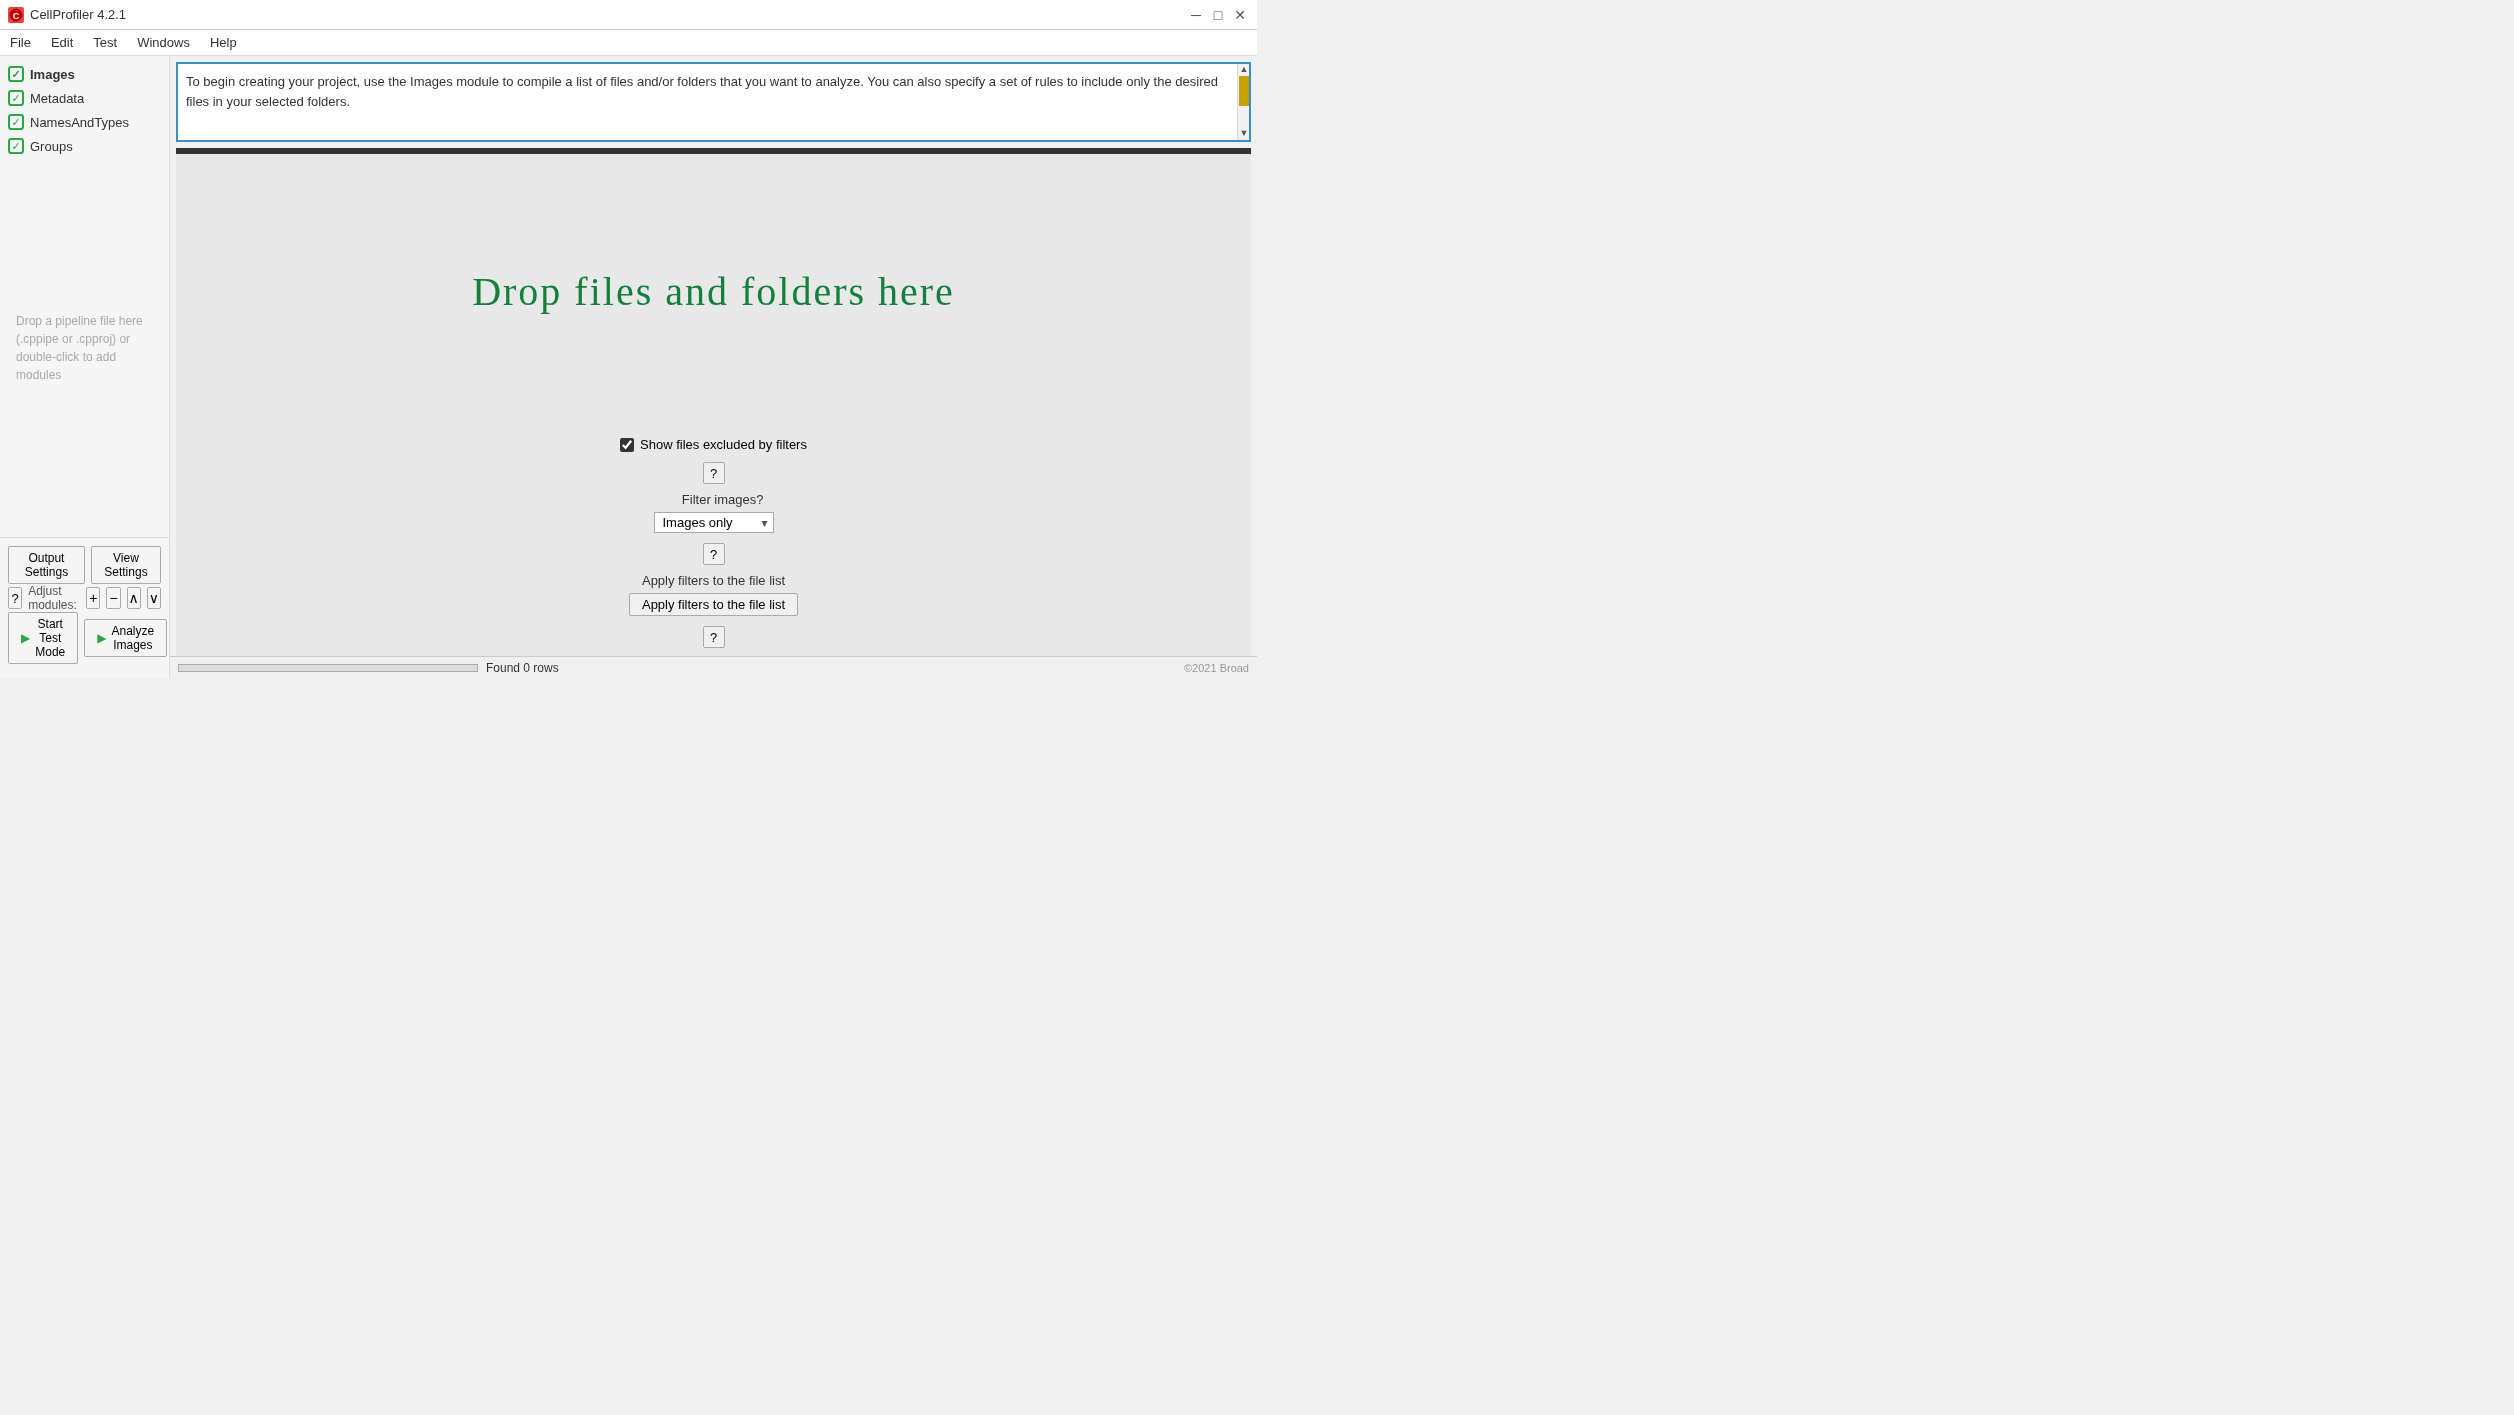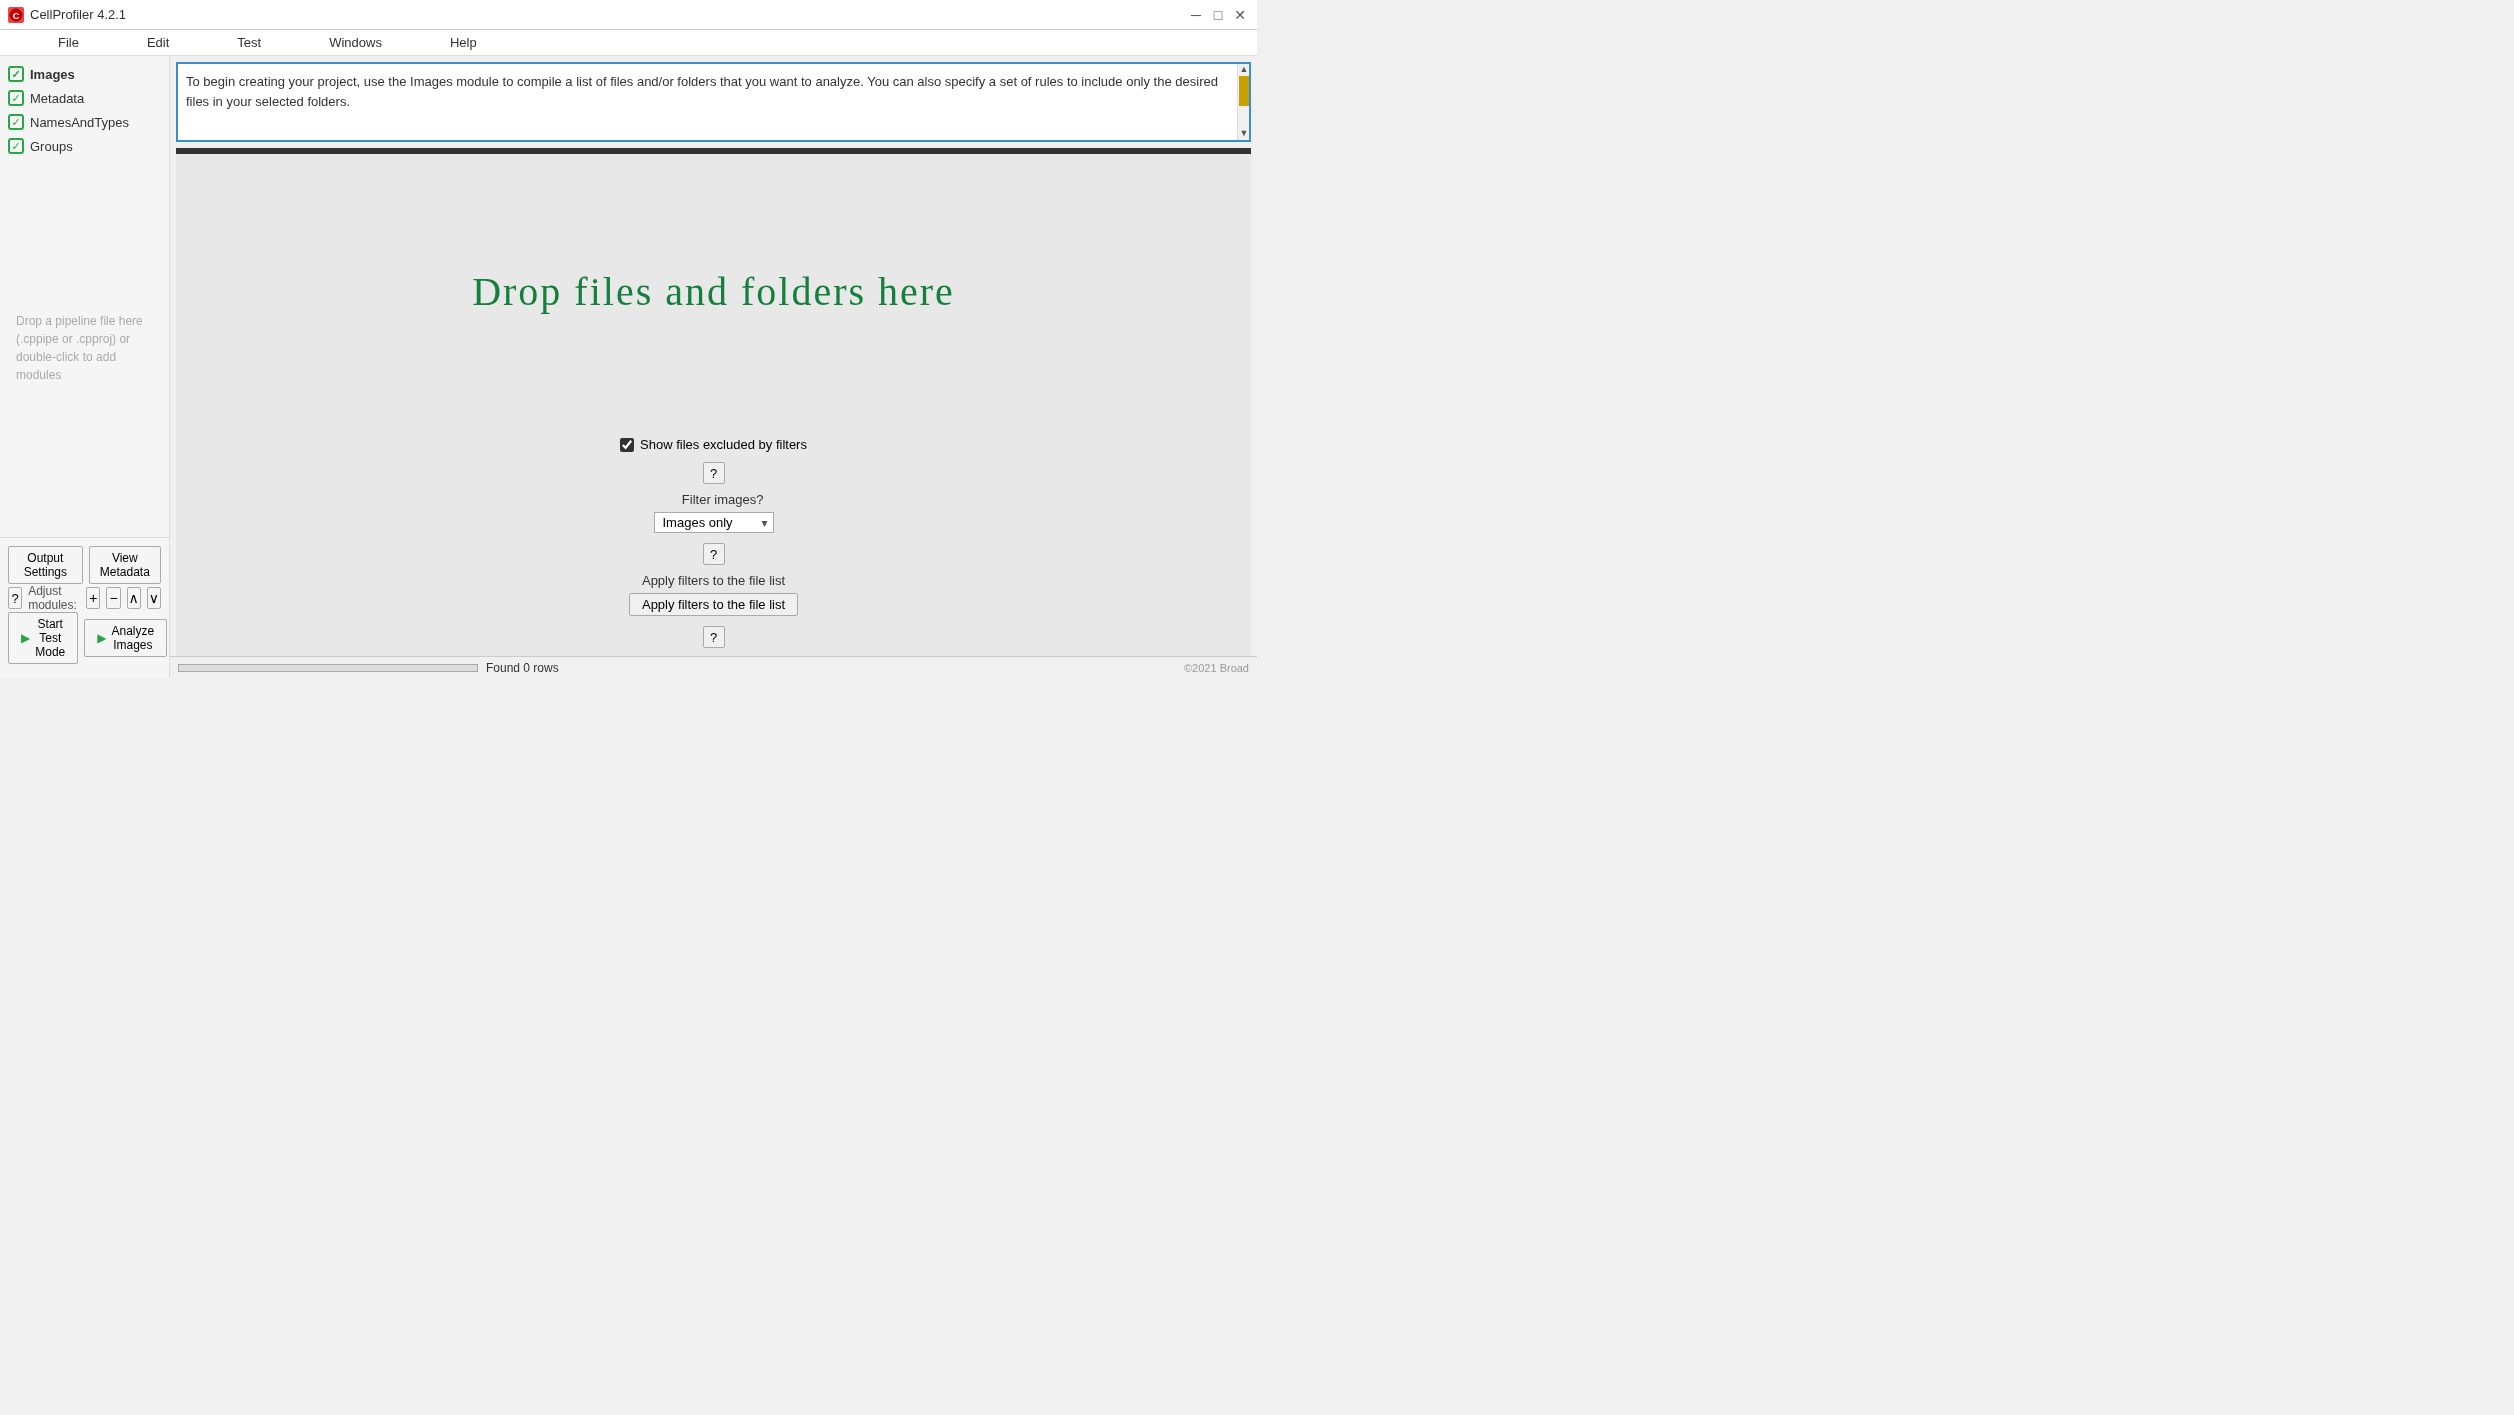--- a/index.html
+++ b/index.html
@@ -55,21 +55,20 @@
       border-bottom: 1px solid #ddd;
       padding: 2px 0;
       height: 26px;
       align-items: center;
     }
     .menu-item {
       padding: 2px 10px;
       cursor: pointer;
       font-size: 13px;
       color: #333;
-      margin-left: 48px;
     }
 
     
     .app-body {
       display: flex;
       height: calc(708px - 56px - 30px);
     }
 
     
     .sidebar {
@@ -400,21 +399,21 @@
     </div>
 
     <div class="sidebar-drop-area">
       <span>Drop a pipeline file here (.cppipe or .cpproj)
 or double-click to add modules</span>
     </div>
 
     <div class="sidebar-bottom">
       <div class="sidebar-buttons">
         <button class="sidebar-btn">Output Settings</button>
-        <button class="sidebar-btn">View Metadata</button>
+        <button class="sidebar-btn">View Settings</button>
       </div>
       <div class="adjust-row">
         <div class="question-btn">?</div>
         <span class="adjust-label">Adjust modules:</span>
         <div class="adjust-btn">+</div>
         <div class="adjust-btn">−</div>
         <div class="adjust-btn">∧</div>
         <div class="adjust-btn">∨</div>
       </div>
       <div class="bottom-actions">

